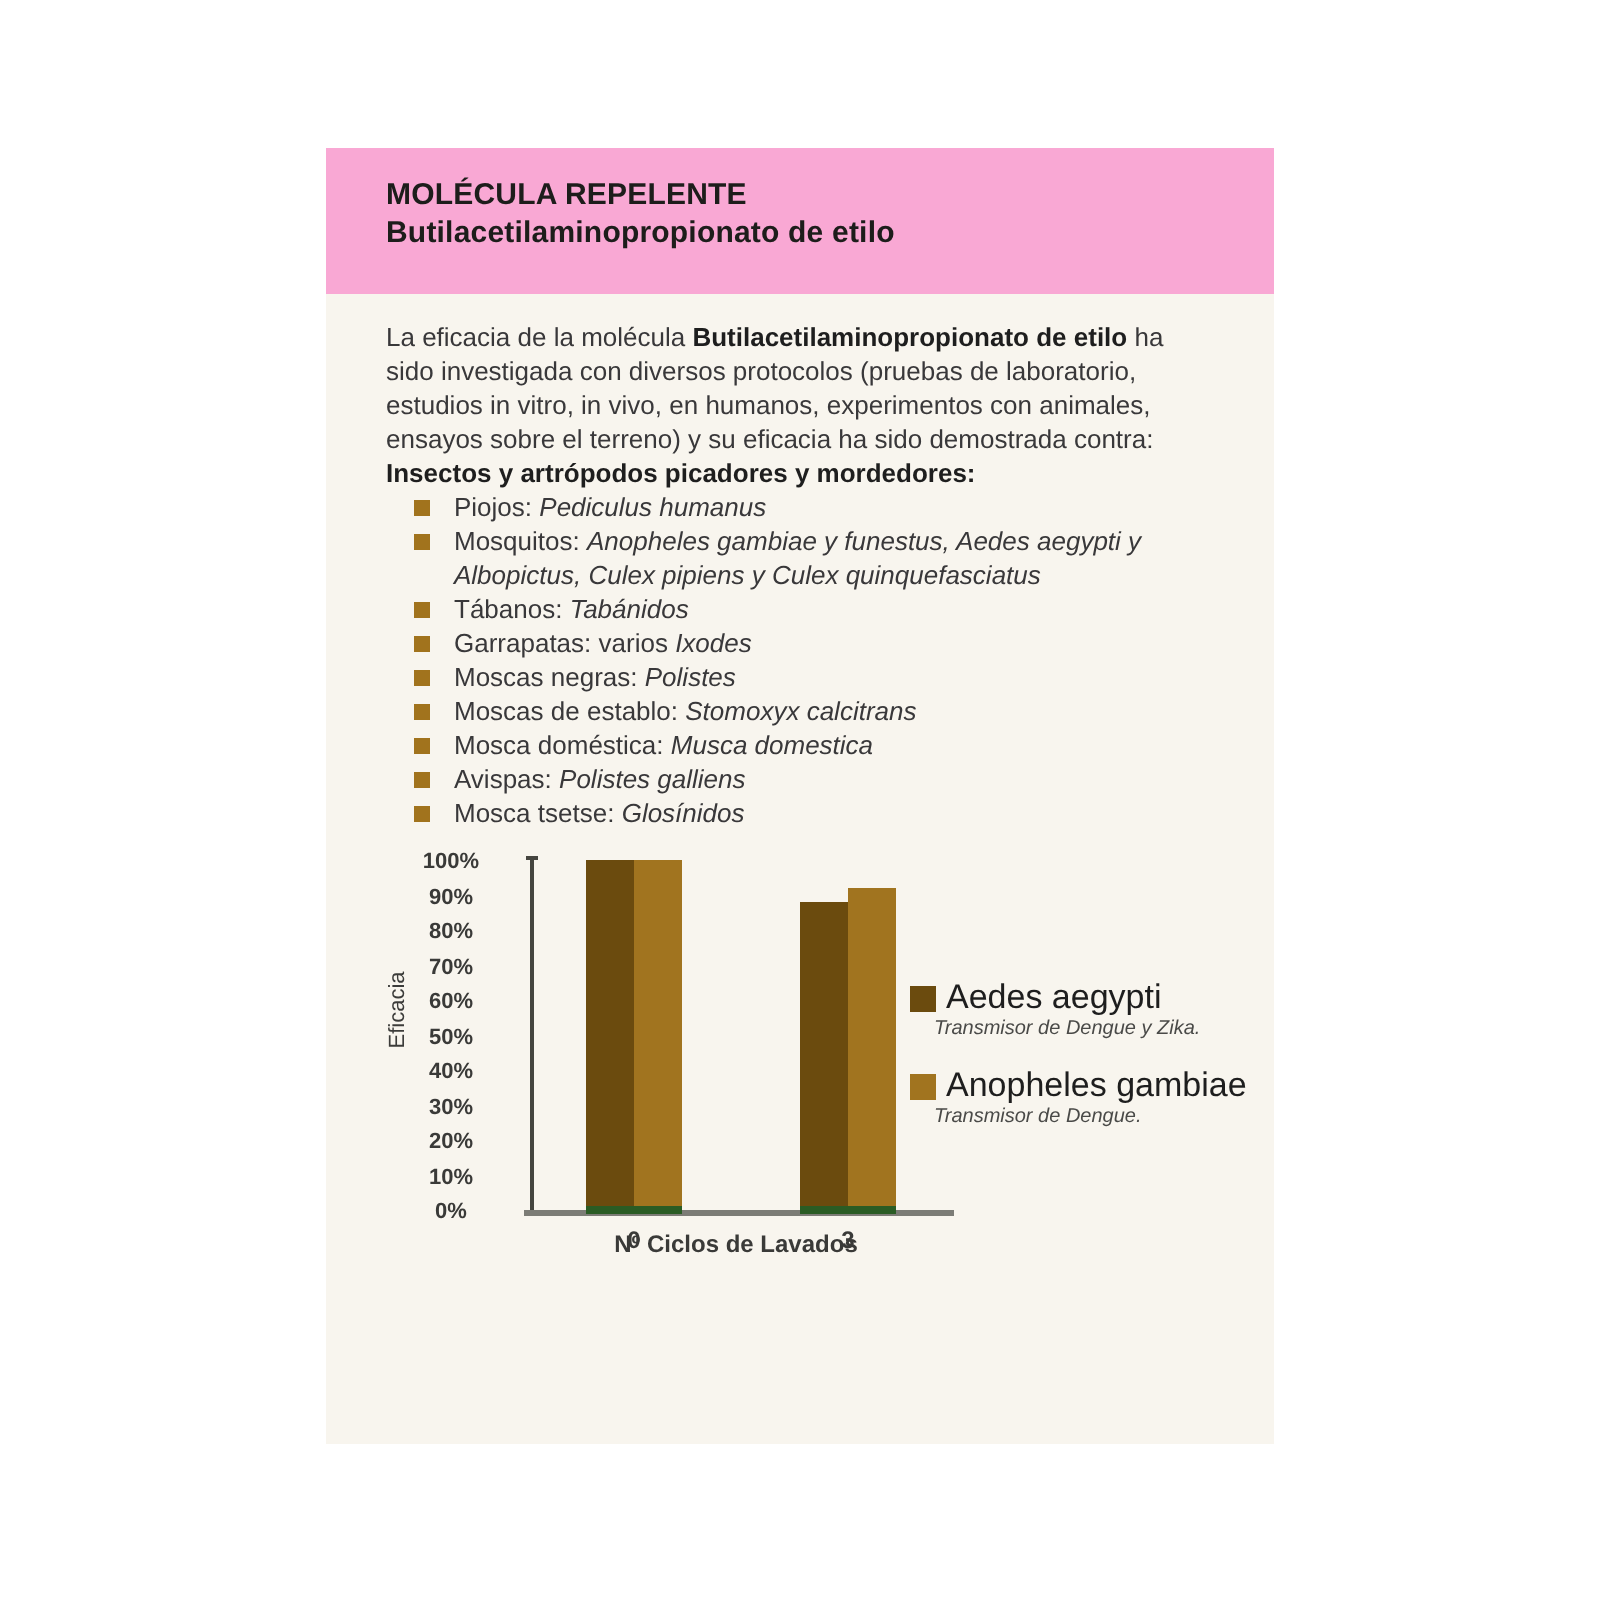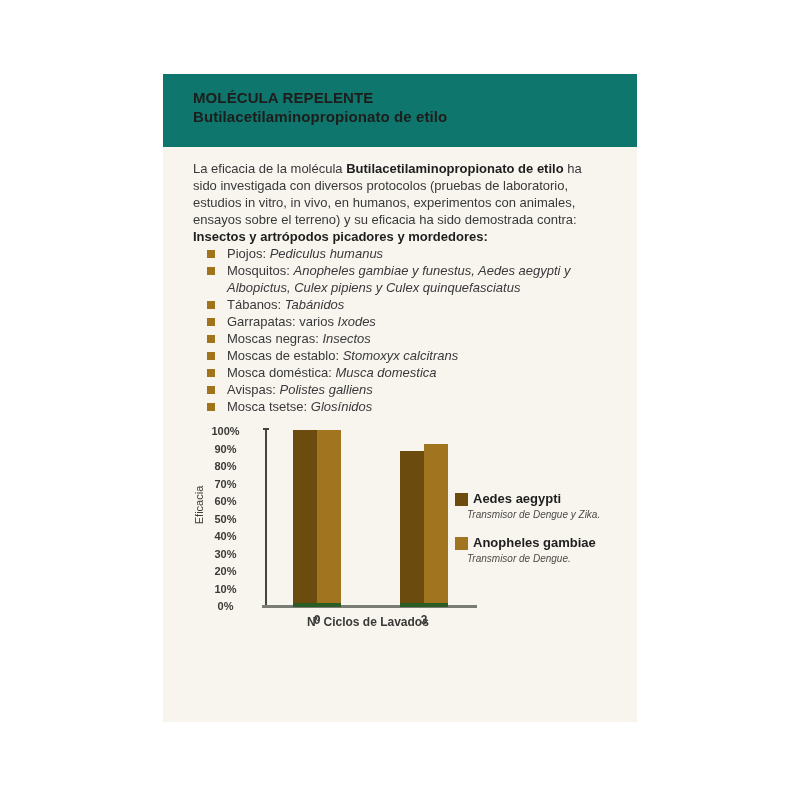--- a/index.html
+++ b/index.html
@@ -1,18 +1,18 @@
 <!DOCTYPE html>
 <html><head>
 <meta charset="utf-8">
 <style>
   * { margin:0; padding:0; box-sizing:border-box; }
   html,body { width:800px; height:800px; background:#ffffff; font-family:"Liberation Sans", sans-serif; }
   .card { position:absolute; left:163px; top:74px; width:474px; }
-  .card-header { background:#0f766e; height:73px; padding:14px 30px 0 30px; }
+  .card-header { background:#f9a8d4; height:73px; padding:14px 30px 0 30px; }
   .hdr-line { font-size:15px; font-weight:bold; color:#1d1d1b; line-height:19px; letter-spacing:0.1px; }
   .card-body { background:#f8f5ee; height:575px; padding:13px 28px 0 30px; color:#39383a; }
   .intro { font-size:13px; line-height:17px; }
   .intro b { color:#1e1e1e; }
   .list-heading { font-size:13px; line-height:17px; font-weight:bold; color:#1e1e1e; }
   ul.bullets { list-style:none; margin-left:14px; }
   ul.bullets li { position:relative; font-size:13px; line-height:17px; padding-left:20px; }
   ul.bullets li .sq { position:absolute; left:0; top:5px; width:8px; height:8px; background:#a1731d; }
   ul.bullets li i { font-style:italic; }
   .chart-titles { margin-top:6px; text-align:center; }
@@ -27,40 +27,40 @@
   .x-axis-line { position:absolute; left:69px; top:186px; width:215px; height:3px; background:#7c7c76; }
   .bar-group { position:absolute; bottom:66px; width:48px; }
   .bar { position:absolute; bottom:0; width:24px; }
   .green-base { position:absolute; bottom:-2px; left:0; width:48px; height:4px; background:#2a5c24; }
   .xtick { position:absolute; top:194px; width:48px; text-align:center; font-size:12px; font-weight:bold; color:#3a3a38; }
   .x-axis-label { position:absolute; top:196px; left:60px; width:230px; text-align:center; font-size:12px; font-weight:bold; color:#3a3a38; }
   .legend { position:absolute; left:262px; top:72px; width:170px; }
   .legend-item { margin-bottom:14px; }
   .legend-head { display:flex; align-items:center; }
   .legend-swatch { width:13px; height:13px; margin-right:5px; flex:0 0 auto; }
-  .legend-name { font-size:13px; font-weight:bold; color:#1e1e1e; line-height:16px; }
+  .legend-name { font-size:17px; font-weight:normal; color:#1e1e1e; line-height:16px; }
   .legend-sub { font-size:10px; color:#4a4a48; margin-left:12px; margin-top:2px; line-height:12px;font-style:italic; }
 </style>
 </head>
 <body>
 
 <div class="card">
   <div class="card-header">
     <div class="hdr-line">MOLÉCULA REPELENTE</div>
     <div class="hdr-line">Butilacetilaminopropionato de etilo</div>
   </div>
   <div class="card-body">
     <p class="intro"><span>La eficacia de la  molécula </span><b>Butilacetilaminopropionato de etilo</b><span> ha sido investigada con diversos protocolos (pruebas de laboratorio, estudios in vitro, in vivo, en humanos, experimentos con animales, ensayos sobre el terreno) y su eficacia ha sido demostrada contra:</span></p>
     <div class="list-heading">Insectos y artrópodos picadores y mordedores:</div>
     <ul class="bullets" id="bullet-list">
         <li><span class="sq" style="background: rgb(161, 115, 29);"></span><span>Piojos:</span><span> </span><i>Pediculus humanus</i></li>
         <li><span class="sq" style="background: rgb(161, 115, 29);"></span><span>Mosquitos:</span><span> </span><i>Anopheles gambiae y funestus,  Aedes aegypti y Albopictus, Culex pipiens y Culex quinquefasciatus</i></li>
         <li><span class="sq" style="background: rgb(161, 115, 29);"></span><span>Tábanos:</span><span> </span><i>Tabánidos</i></li>
         <li><span class="sq" style="background: rgb(161, 115, 29);"></span><span>Garrapatas:</span><span> varios </span><i>Ixodes</i></li>
-        <li><span class="sq" style="background: rgb(161, 115, 29);"></span><span>Moscas negras:</span><span> </span><i>Insectos</i></li>
+        <li><span class="sq" style="background: rgb(161, 115, 29);"></span><span>Moscas negras:</span><span> </span><i>Polistes</i></li>
         <li><span class="sq" style="background: rgb(161, 115, 29);"></span><span>Moscas de establo:</span><span> </span><i>Stomoxyx calcitrans</i></li>
         <li><span class="sq" style="background: rgb(161, 115, 29);"></span><span>Mosca doméstica:</span><span> </span><i>Musca domestica</i></li>
         <li><span class="sq" style="background: rgb(161, 115, 29);"></span><span>Avispas:</span><span> </span><i>Polistes galliens</i></li>
         <li><span class="sq" style="background: rgb(161, 115, 29);"></span><span>Mosca tsetse:</span><span> </span><i>Glosínidos</i></li>
       </ul>
 
 
     <div class="chart-body" id="chart-body">
       <div class="y-axis-label">Eficacia</div>
       <div class="yticks" id="yticks">

